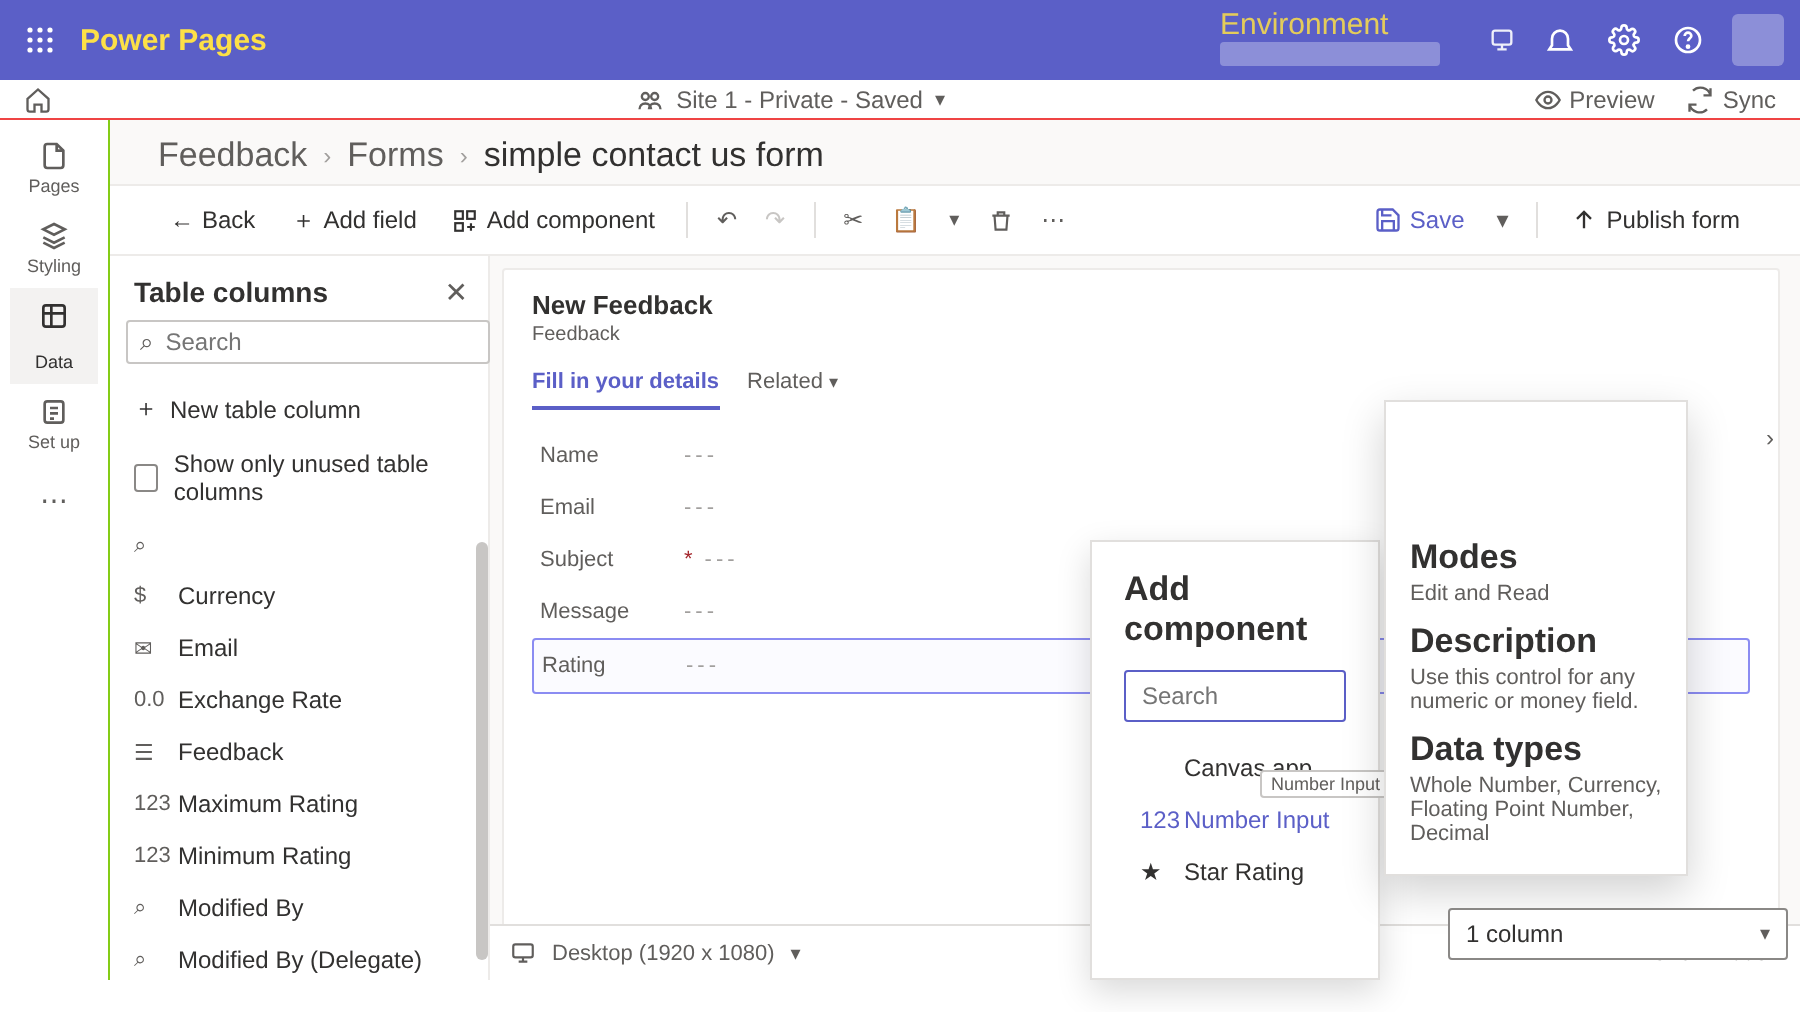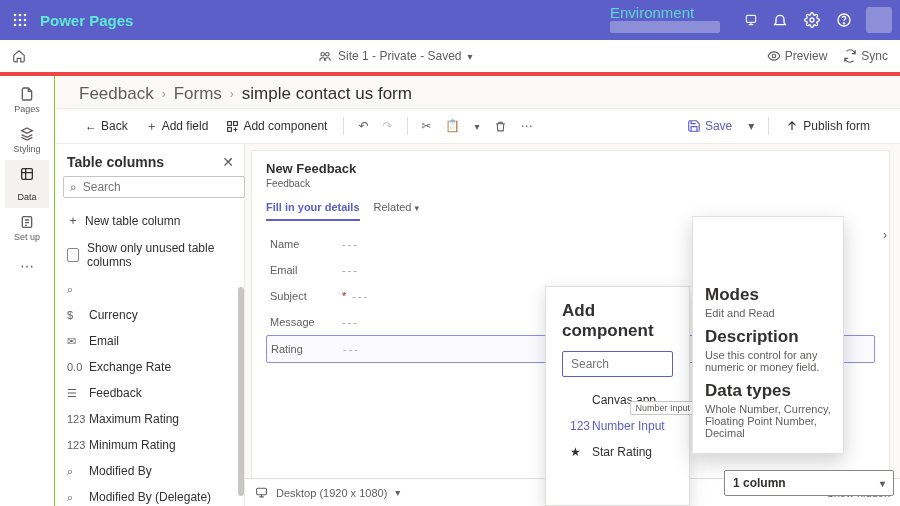--- a/index.html
+++ b/index.html
@@ -1,28 +1,28 @@
 <!DOCTYPE html>
 <html><head>
 <meta charset="utf-8">
 <style>
   * { box-sizing: border-box; margin: 0; padding: 0; font-family: "Segoe UI", -apple-system, sans-serif; }
   body { width: 900px; height: 506px; overflow: hidden; background: #fff; font-size: 12px; color: #323130; }
 
-  .topbar { height: 40px; background: #5b5fc7; color: #5eead4; display: flex; align-items: center; padding: 0 8px; }
+  .topbar { height: 40px; background: #5b5fc7; color: #fde047; display: flex; align-items: center; padding: 0 8px; }
   .waffle { width: 24px; height: 24px; display:flex;align-items:center;justify-content:center; margin-right:8px; cursor:pointer;}
   .brand { font-size: 15px; font-weight:600; flex: 0 0 auto; }
   .topbar-spacer { flex: 1; }
   .env { font-size:15px; line-height:12px; margin-right:24px; }
   .env-label{opacity:.85}
   .env-box{background:rgba(255,255,255,.3); width:110px; height:12px; border-radius:2px; margin-top:2px;}
   .topicon { width:32px; height:40px; display:flex; align-items:center; justify-content:center; cursor:pointer;}
   .avatar{width:26px;height:26px;background:rgba(255,255,255,.3);border-radius:3px;margin-left:6px;}
 
-  .cmdbar { height: 36px; border-bottom: 4px solid #ef4444; display:flex; align-items:center; padding:0 12px; color:#444;}
+  .cmdbar { height: 20px; border-bottom: 1px solid #ef4444; display:flex; align-items:center; padding:0 12px; color:#444;}
   .home-icon{width:28px;display:flex;align-items:center;cursor:pointer;}
   .site-center{flex:1; display:flex; align-items:center; justify-content:center; gap:6px; color:#605e5c;}
   .cmd-right a{display:flex;align-items:center;gap:4px;margin-left:16px;cursor:pointer;color:#605e5c;}
   .cmd-right{display:flex;}
 
   .shell{display:flex; height:430px;}
   .rail{width:55px;border-right:1px solid #84cc16;display:flex;flex-direction:column;align-items:center;padding-top:4px;}
   .rail-item{width:44px;padding:6px 0;display:flex;flex-direction:column;align-items:center;gap:2px;font-size:9px;color:#605e5c;cursor:pointer;}
   .rail-item.active{background:#f3f2f1;color:#323130;gap:10px;}
 
@@ -90,21 +90,21 @@
 
   .info{position:absolute;right:56px;top:140px;width:152px;background:#fff;border:1px solid #e1dfdd;box-shadow:0 8px 20px rgba(0,0,0,.18);padding:12px 12px 14px;}
   .stepper{position:absolute;right:58px;top:182px;display:flex;height:16px;border:1px solid #8a8886;align-items:stretch;width:110px;}
   .step-btn{width:14px;background:#edebe9;color:#605e5c;display:flex;align-items:center;justify-content:center;font-size:10px;cursor:pointer;}
   .step-val{flex:1;display:flex;align-items:center;justify-content:center;font-size:10px;}
   .info h4{font-size:17px;font-weight:600;margin-top:56px;}
   .info p{font-size:11px;color:#605e5c;margin-top:2px;margin-bottom:8px;} 
   .info .modes-h{margin-top:56px;}
 
   .rightpane{position:absolute;right:6px;top:394px; width:170px;}
-  .select-like{border:1px solid #8a8886;border-radius:2px;height:26px;display:flex;align-items:center;justify-content:space-between;padding:0 8px;font-size:12px;cursor:pointer;background:#fff;font-weight:bold;}
+  .select-like{border:1px solid #8a8886;border-radius:2px;height:26px;display:flex;align-items:center;justify-content:space-between;padding:0 8px;font-size:12px;cursor:pointer;background:#fff;}
 
   .page-chev{position:absolute;right:6px;top:150px;width:18px;height:18px;display:flex;align-items:center;justify-content:center;color:#605e5c;cursor:pointer;}
 
   svg{display:block}
 </style>
 </head>
 <body>
 
 <div class="topbar">
   <div class="waffle">

